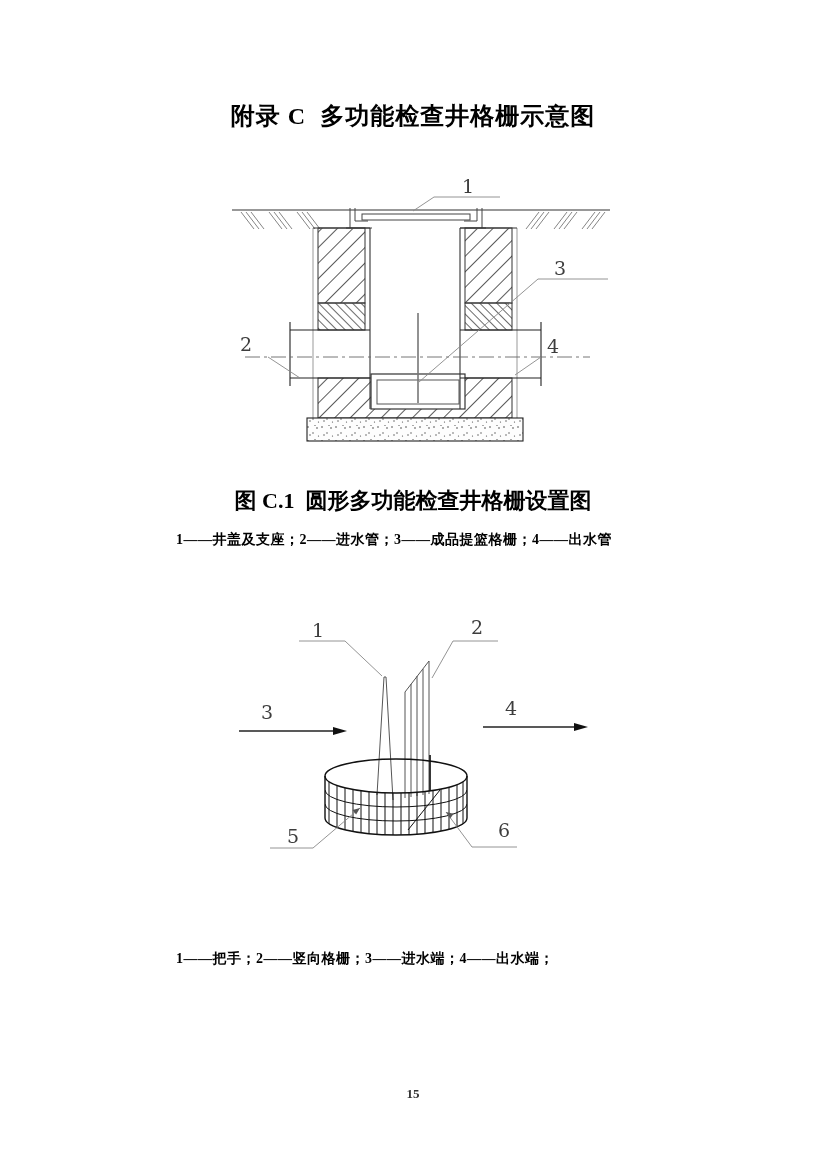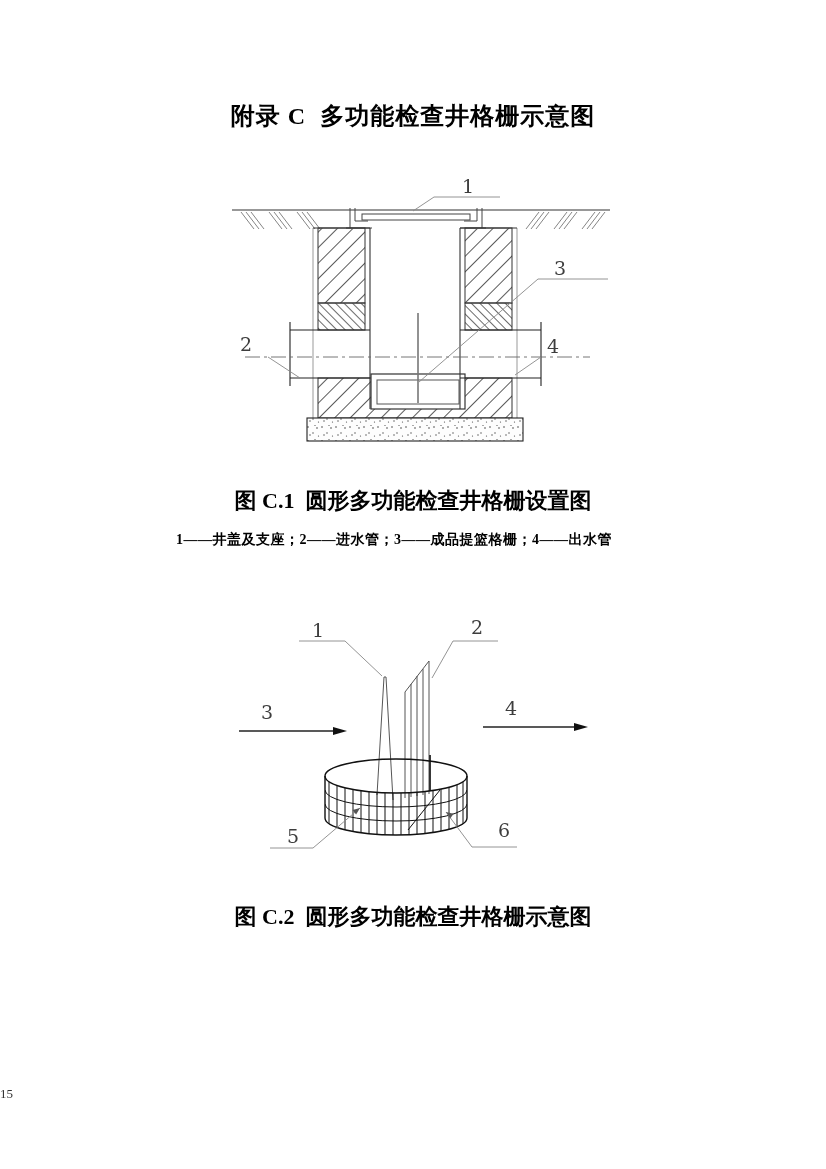--- a/index.html
+++ b/index.html
@@ -9,22 +9,22 @@
              font-size:24px;font-weight:bold;white-space:pre;letter-spacing:1px;}
   .fig-caption{position:absolute;left:0;width:826px;text-align:center;
                font-size:22px;font-weight:bold;white-space:pre;}
   .caption-1{top:486px;}
   .caption-2{top:902px;}
   .legend{position:absolute;left:176px;font-size:14px;font-weight:bold;white-space:pre;
           letter-spacing:0.5px;}
   .legend-1{top:531px;}
   .legend-2a{top:950px;}
   .legend-2b{top:990px;}
-  .page-number{position:absolute;top:1086px;left:0;width:826px;text-align:left;
-               font-size:13px;color:#333;}
+  .page-number{position:absolute;top:1086px;left:0;width:826px;text-align:center;
+               font-size:13px;color:#333;font-weight:bold;}
   svg{position:absolute;}
   #fig1{left:222px;top:172px;}
   #fig2{left:230px;top:615px;}
   .callout{font-family:"DejaVu Serif",serif;font-size:19px;fill:#3d3d3d;}
 </style>
 </head>
 <body>
 
 <div class="page">
 
@@ -143,16 +143,16 @@
     </g>
 
     <text class="callout" x="88" y="22" text-anchor="middle">1</text>
     <text class="callout" x="247" y="19" text-anchor="middle">2</text>
     <text class="callout" x="37" y="104" text-anchor="middle">3</text>
     <text class="callout" x="281" y="100" text-anchor="middle">4</text>
     <text class="callout" x="63" y="228" text-anchor="middle">5</text>
     <text class="callout" x="274" y="222" text-anchor="middle">6</text>
   </svg>
 
-  <div class="fig-caption caption-2">图 C.2  圆形多功能检查井格栅示意图</div>
+  <div class="legend legend-2a">1——把手；2——竖向格栅；3——进水端；4——出水端；</div>
 
   <div class="page-number">15</div>
 </div>
 
 </body></html>

